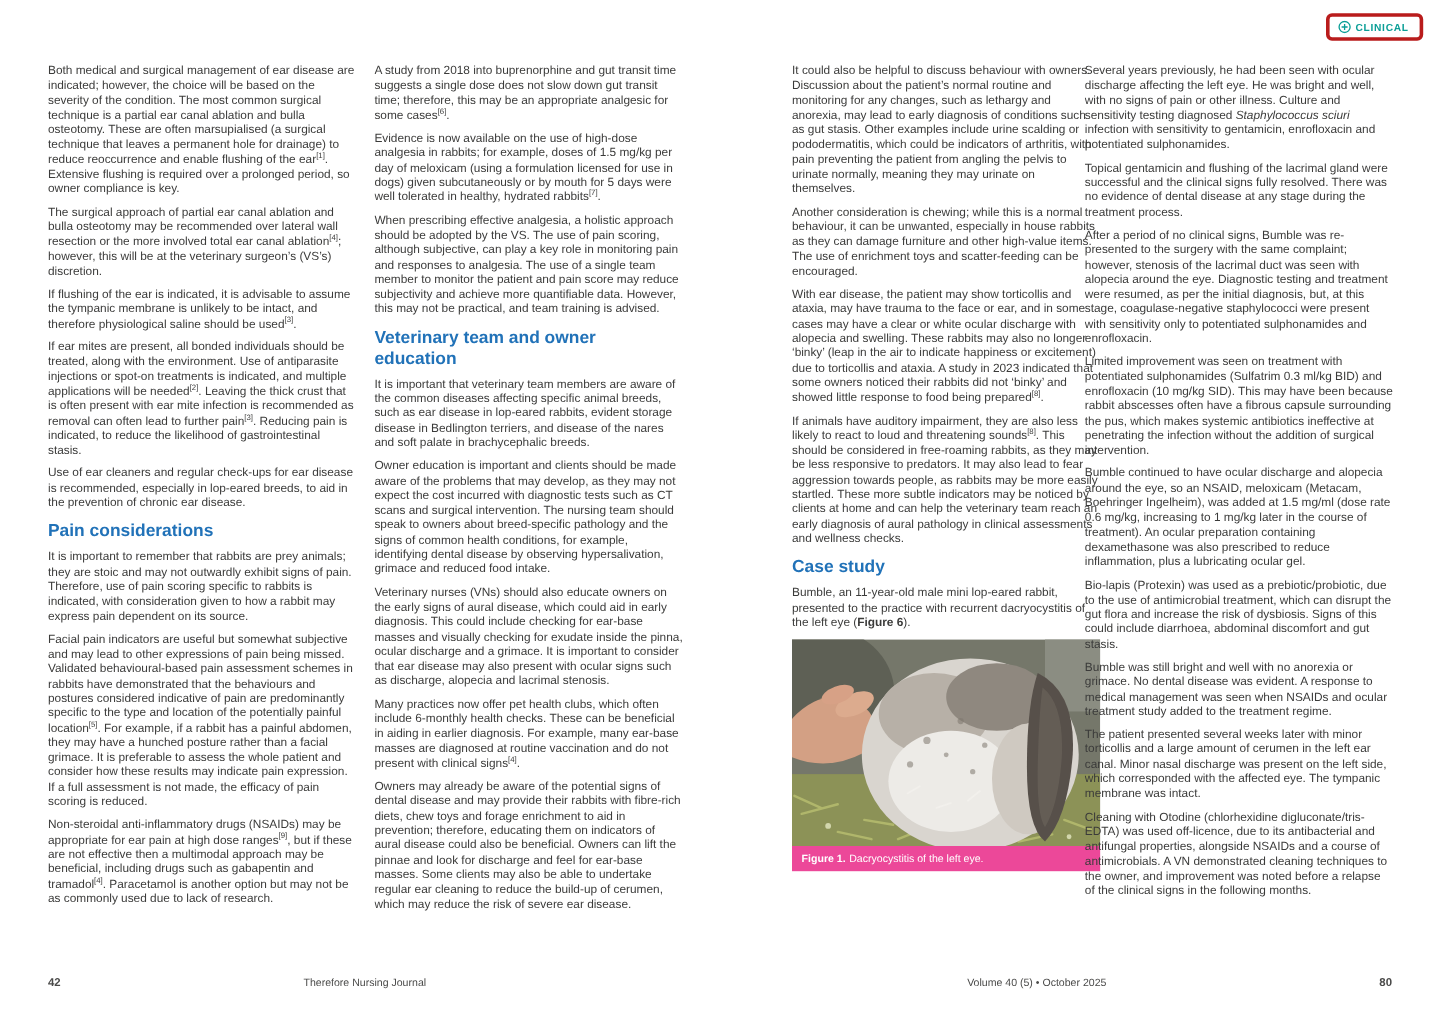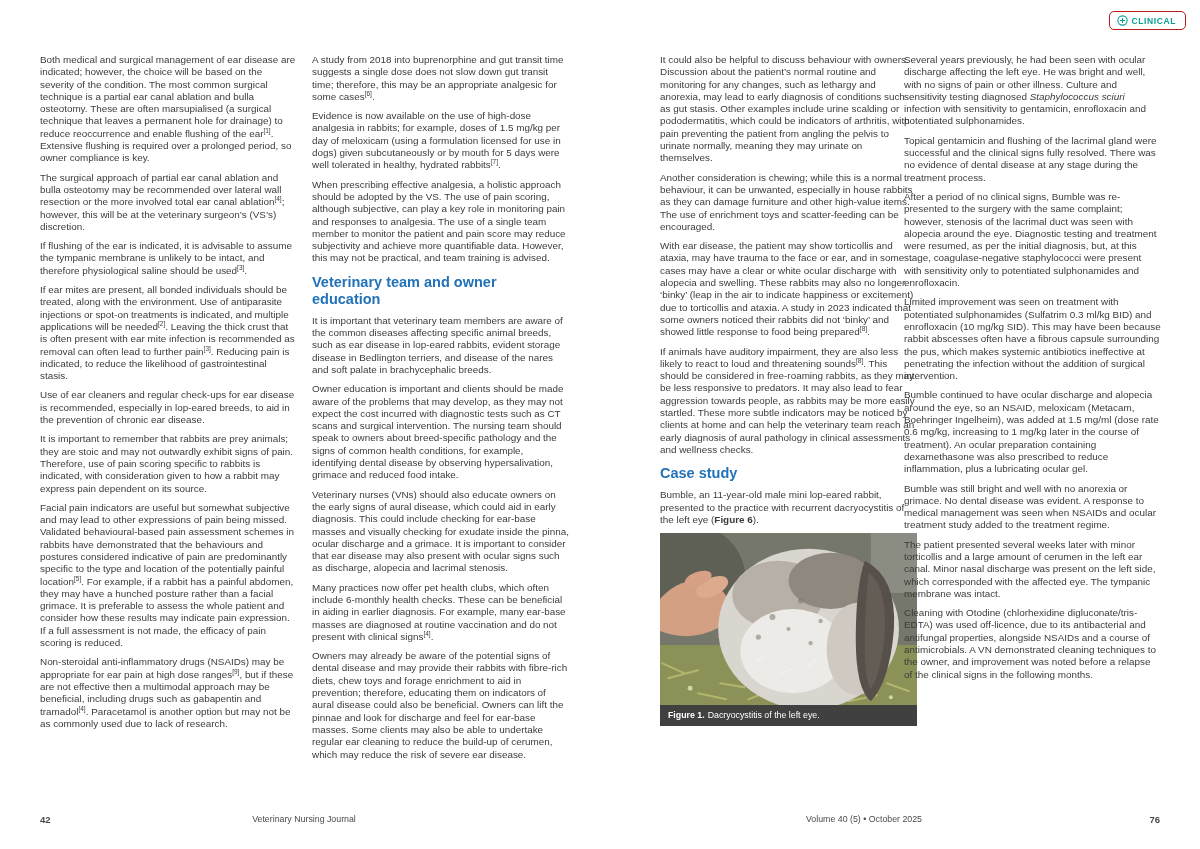--- a/index.html
+++ b/index.html
@@ -21,29 +21,29 @@
     color:#2172b8; font-size:14.5px; line-height:17px;
     margin:9px 0 7px 0; font-weight:bold;
   }
   .col sup { font-size:6.5px; vertical-align:super; line-height:0; }
   .col em { font-style:italic; }
   .col strong { font-weight:bold; }
 
   .badge {
     position:absolute; top:11px; right:14px;
     display:flex; align-items:center; gap:4px;
-    border:1px solid #b91c1c; border-radius:5px;
+    border:3px solid #b91c1c; border-radius:5px;
     padding:3px 9px 3px 7px;
     color:#0a9e96; font-size:8.5px; font-weight:bold; letter-spacing:0.6px;
   }
 
   .fig { margin:3px 0 0 0; width:100%; }
   .fig-photo { width:100%; height:172px; display:block; }
   .fig-caption {
-    background:#404040; color:#ffffff; font-size:8.8px; line-height:11px;
+    background:#ec4899; color:#ffffff; font-size:8.8px; line-height:11px;
     padding:5px 8px;
   }
   .fig-caption strong { font-weight:bold; }
   .fig-caption span { margin-left:3px; }
 
   .footer {
     position:absolute; left:0; top:814px; width:1200px; height:20px;
     font-size:8.8px; color:#4a4a49;
   }
   .f-pageno { position:absolute; font-size:9.5px; font-weight:bold; }
@@ -64,20 +64,21 @@
     </svg>
     <span>CLINICAL</span>
   </div>
 
   <div class="col col1">
       <p>Both medical and surgical management of ear disease are indicated; however, the choice will be based on the severity of the condition. The most common surgical technique is a partial ear canal ablation and bulla osteotomy. These are often marsupialised (a surgical technique that leaves a permanent hole for drainage) to reduce reoccurrence and enable flushing of the ear<sup>[1]</sup>. Extensive flushing is required over a prolonged period, so owner compliance is key.</p>
       <p>The surgical approach of partial ear canal ablation and bulla osteotomy may be recommended over lateral wall resection or the more involved total ear canal ablation<sup>[4]</sup>; however, this will be at the veterinary surgeon’s (VS’s) discretion.</p>
       <p>If flushing of the ear is indicated, it is advisable to assume the tympanic membrane is unlikely to be intact, and therefore physiological saline should be used<sup>[3]</sup>.</p>
       <p>If ear mites are present, all bonded individuals should be treated, along with the environment. Use of antiparasite injections or spot-on treatments is indicated, and multiple applications will be needed<sup>[2]</sup>. Leaving the thick crust that is often present with ear mite infection is recommended as removal can often lead to further pain<sup>[3]</sup>. Reducing pain is indicated, to reduce the likelihood of gastrointestinal stasis.</p>
       <p>Use of ear cleaners and regular check-ups for ear disease is recommended, especially in lop-eared breeds, to aid in the prevention of chronic ear disease.</p>
+      <h2>Pain considerations</h2>
       <p>It is important to remember that rabbits are prey animals; they are stoic and may not outwardly exhibit signs of pain. Therefore, use of pain scoring specific to rabbits is indicated, with consideration given to how a rabbit may express pain dependent on its source.</p>
       <p>Facial pain indicators are useful but somewhat subjective and may lead to other expressions of pain being missed. Validated behavioural-based pain assessment schemes in rabbits have demonstrated that the behaviours and postures considered indicative of pain are predominantly specific to the type and location of the potentially painful location<sup>[5]</sup>. For example, if a rabbit has a painful abdomen, they may have a hunched posture rather than a facial grimace. It is preferable to assess the whole patient and consider how these results may indicate pain expression. If a full assessment is not made, the efficacy of pain scoring is reduced.</p>
       <p>Non-steroidal anti-inflammatory drugs (NSAIDs) may be appropriate for ear pain at high dose ranges<sup>[9]</sup>, but if these are not effective then a multimodal approach may be beneficial, including drugs such as gabapentin and tramadol<sup>[4]</sup>. Paracetamol is another option but may not be as commonly used due to lack of research.</p>
     </div>
   <div class="col col2">
       <p>A study from 2018 into buprenorphine and gut transit time suggests a single dose does not slow down gut transit time; therefore, this may be an appropriate analgesic for some cases<sup>[6]</sup>.</p>
       <p>Evidence is now available on the use of high-dose analgesia in rabbits; for example, doses of 1.5 mg/kg per day of meloxicam (using a formulation licensed for use in dogs) given subcutaneously or by mouth for 5 days were well tolerated in healthy, hydrated rabbits<sup>[7]</sup>.</p>
       <p>When prescribing effective analgesia, a holistic approach should be adopted by the VS. The use of pain scoring, although subjective, can play a key role in monitoring pain and responses to analgesia. The use of a single team member to monitor the patient and pain score may reduce subjectivity and achieve more quantifiable data. However, this may not be practical, and team training is advised.</p>
       <h2>Veterinary team and owner education</h2>
       <p>It is important that veterinary team members are aware of the common diseases affecting specific animal breeds, such as ear disease in lop-eared rabbits, evident storage disease in Bedlington terriers, and disease of the nares and soft palate in brachycephalic breeds.</p>
@@ -150,25 +151,26 @@
         <strong>Figure 1.</strong><span>Dacryocystitis of the left eye.</span>
       </figcaption>
     </figure>
   </div>
   <div class="col col4">
       <p>Several years previously, he had been seen with ocular discharge affecting the left eye. He was bright and well, with no signs of pain or other illness. Culture and sensitivity testing diagnosed <em>Staphylococcus sciuri</em> infection with sensitivity to gentamicin, enrofloxacin and potentiated sulphonamides.</p>
       <p>Topical gentamicin and flushing of the lacrimal gland were successful and the clinical signs fully resolved. There was no evidence of dental disease at any stage during the treatment process.</p>
       <p>After a period of no clinical signs, Bumble was re-presented to the surgery with the same complaint; however, stenosis of the lacrimal duct was seen with alopecia around the eye. Diagnostic testing and treatment were resumed, as per the initial diagnosis, but, at this stage, coagulase-negative staphylococci were present with sensitivity only to potentiated sulphonamides and enrofloxacin.</p>
       <p>Limited improvement was seen on treatment with potentiated sulphonamides (Sulfatrim 0.3 ml/kg BID) and enrofloxacin (10 mg/kg SID). This may have been because rabbit abscesses often have a fibrous capsule surrounding the pus, which makes systemic antibiotics ineffective at penetrating the infection without the addition of surgical intervention.</p>
       <p>Bumble continued to have ocular discharge and alopecia around the eye, so an NSAID, meloxicam (Metacam, Boehringer Ingelheim), was added at 1.5 mg/ml (dose rate 0.6 mg/kg, increasing to 1 mg/kg later in the course of treatment). An ocular preparation containing dexamethasone was also prescribed to reduce inflammation, plus a lubricating ocular gel.</p>
+      <p>Bio-lapis (Protexin) was used as a prebiotic/probiotic, due to the use of antimicrobial treatment, which can disrupt the gut flora and increase the risk of dysbiosis. Signs of this could include diarrhoea, abdominal discomfort and gut stasis.</p>
       <p>Bumble was still bright and well with no anorexia or grimace. No dental disease was evident. A response to medical management was seen when NSAIDs and ocular treatment study added to the treatment regime.</p>
       <p>The patient presented several weeks later with minor torticollis and a large amount of cerumen in the left ear canal. Minor nasal discharge was present on the left side, which corresponded with the affected eye. The tympanic membrane was intact.</p>
       <p>Cleaning with Otodine (chlorhexidine digluconate/tris-EDTA) was used off-licence, due to its antibacterial and antifungal properties, alongside NSAIDs and a course of antimicrobials. A VN demonstrated cleaning techniques to the owner, and improvement was noted before a relapse of the clinical signs in the following months.</p>
     </div>
 
   <div class="footer">
     <span class="f-pageno left">42</span>
-    <span class="f-journal">Veterinary Nursing Journal</span>
+    <span class="f-journal">Therefore Nursing Journal</span>
     <span class="f-issue">Volume 40 (5) • October 2025</span>
-    <span class="f-pageno right">76</span>
+    <span class="f-pageno right">80</span>
   </div>
 
 </div>
 
 </body></html>

